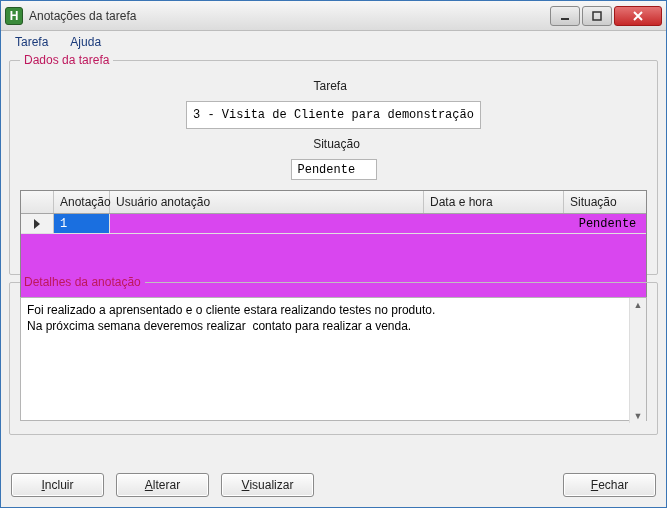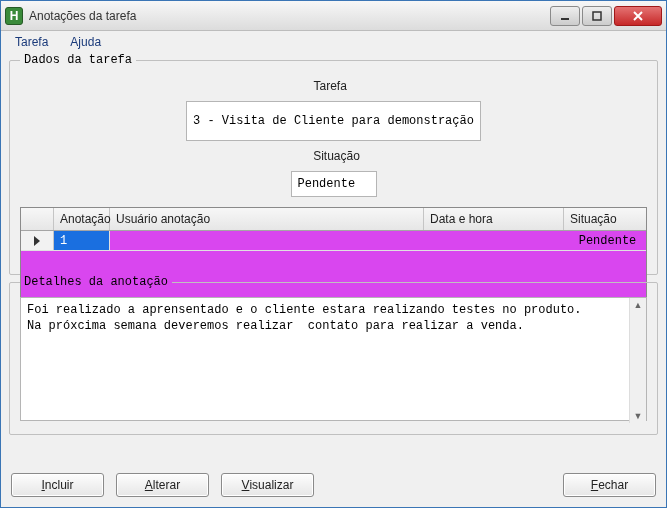--- a/index.html
+++ b/index.html
@@ -10,42 +10,42 @@
   .title-text { color:#333; flex:1; }
   .win-controls { display:flex; gap:2px; }
   .win-btn { width:30px; height:20px; border-radius:3px; display:flex; align-items:center; justify-content:center; cursor:default; }
   .win-min,.win-max { background:linear-gradient(#eee,#ccc); border:1px solid #8a8a8a; }
   .win-close { background:linear-gradient(#e57373,#c62828); border:1px solid #a01818; width:48px; }
   .win-close svg, .win-min svg, .win-max svg { pointer-events:none; }
   .menubar { height:22px; display:flex; align-items:center; padding:0 4px; gap:2px; }
   .menu-item { padding:2px 10px; color:#1a3a7a; border-radius:2px; }
   .client { position:absolute; left:8px; right:8px; top:52px; bottom:8px; }
   fieldset.group { border:1px solid #c0c0c0; border-radius:2px; margin:0; padding:8px 10px 10px 10px; position:relative; }
-  fieldset.group > legend { padding:0 4px; color:#000000;font-family:Liberation Mono, monospace; }
+  fieldset.group > legend { padding:0 4px; color:#be185d; }
   .row { display:flex; align-items:center; gap:8px; margin-top:4px;flex-direction:column; }
   .label { color:#222; }
-  .field { background:#fff; border:1px solid #b5b5b5; height:21px; padding:12px 6px; font-family:Consolas,"Courier New",monospace; font-size:12px; display:flex; align-items:center; overflow:hidden; white-space:nowrap; }
+  .field { background:#fff; border:1px solid #b5b5b5; height:21px; padding:6px 6px; font-family:Consolas,"Courier New",monospace; font-size:12px; display:flex; align-items:center; overflow:hidden; white-space:nowrap; }
   .grid-wrap { margin-top:10px; border:1px solid #8a8a8a; background:#d946ef; height:148px; overflow:hidden; position:relative; }
   .grid-header { display:flex; background:linear-gradient(#f7f7f7,#e6e6e6); border-bottom:1px solid #a5a5a5; height:23px; }
   .gh-cell { border-right:1px solid #c5c5c5; display:flex; align-items:center; padding:0 6px; color:#222; font-size:12px; }
   .col-marker { width:33px; }
   .col-ann { width:56px; }
   .col-user { flex:1; }
   .col-date { width:140px; }
   .col-sit { width:82px; border-right:none; }
   .grid-row { display:flex; height:20px; border-bottom:1px solid #e0e0e0; }
   .gr-cell { border-right:1px solid #e0e0e0; padding:0 6px; display:flex; align-items:center; font-family:Consolas,"Courier New",monospace; font-size:12px; color:#000; overflow:hidden; white-space:nowrap; }
   .marker-cell { width:33px; background:#f2f2f2; border-right:1px solid #c5c5c5; display:flex; align-items:center; justify-content:center; }
   .ann-cell { width:56px; background:#1a6fe0; color:#fff; }
   .user-cell { flex:1;margin-top:40px; }
   .date-cell { width:140px; }
   .sit-cell { width:77px; border-right:none; justify-content:center; }
   .details { margin-top:10px; }
   .textarea-wrap { position:relative; }
-  .textarea { width:100%; height:124px; background:#fff; border:1px solid #b5b5b5; padding:4px 20px 4px 6px; font-family:Liberation Mono, monospace; font-size:12px; resize:none; line-height:1.35; color:#000; }
+  .textarea { width:100%; height:124px; background:#fff; border:1px solid #b5b5b5; padding:4px 20px 4px 6px; font-family:Liberation Sans, sans-serif; font-size:12px; resize:none; line-height:1.35; color:#000; }
   .scroll-indicator { position:absolute; right:1px; top:1px; bottom:1px; width:17px; background:#f0f0f0; border-left:1px solid #ddd; display:flex; flex-direction:column; justify-content:space-between; align-items:center; }
   .scroll-indicator .up, .scroll-indicator .down { font-size:9px; color:#666; padding:2px 0; }
   .button-bar { position:absolute; left:0; right:0; bottom:0; display:flex; gap:12px; padding:4px 2px 2px 2px; }
   .btn { min-width:93px; height:24px; background:linear-gradient(#fdfdfd,#e6e6e6); border:1px solid #8a8a8a; border-radius:3px; display:flex; align-items:center; justify-content:center; padding:0 8px; color:#222; box-shadow:inset 0 0 0 1px #fff; }
   .btn .ul { text-decoration:underline; }
   .spacer { flex:1; }
 </style>
 </head>
 <body>
 

